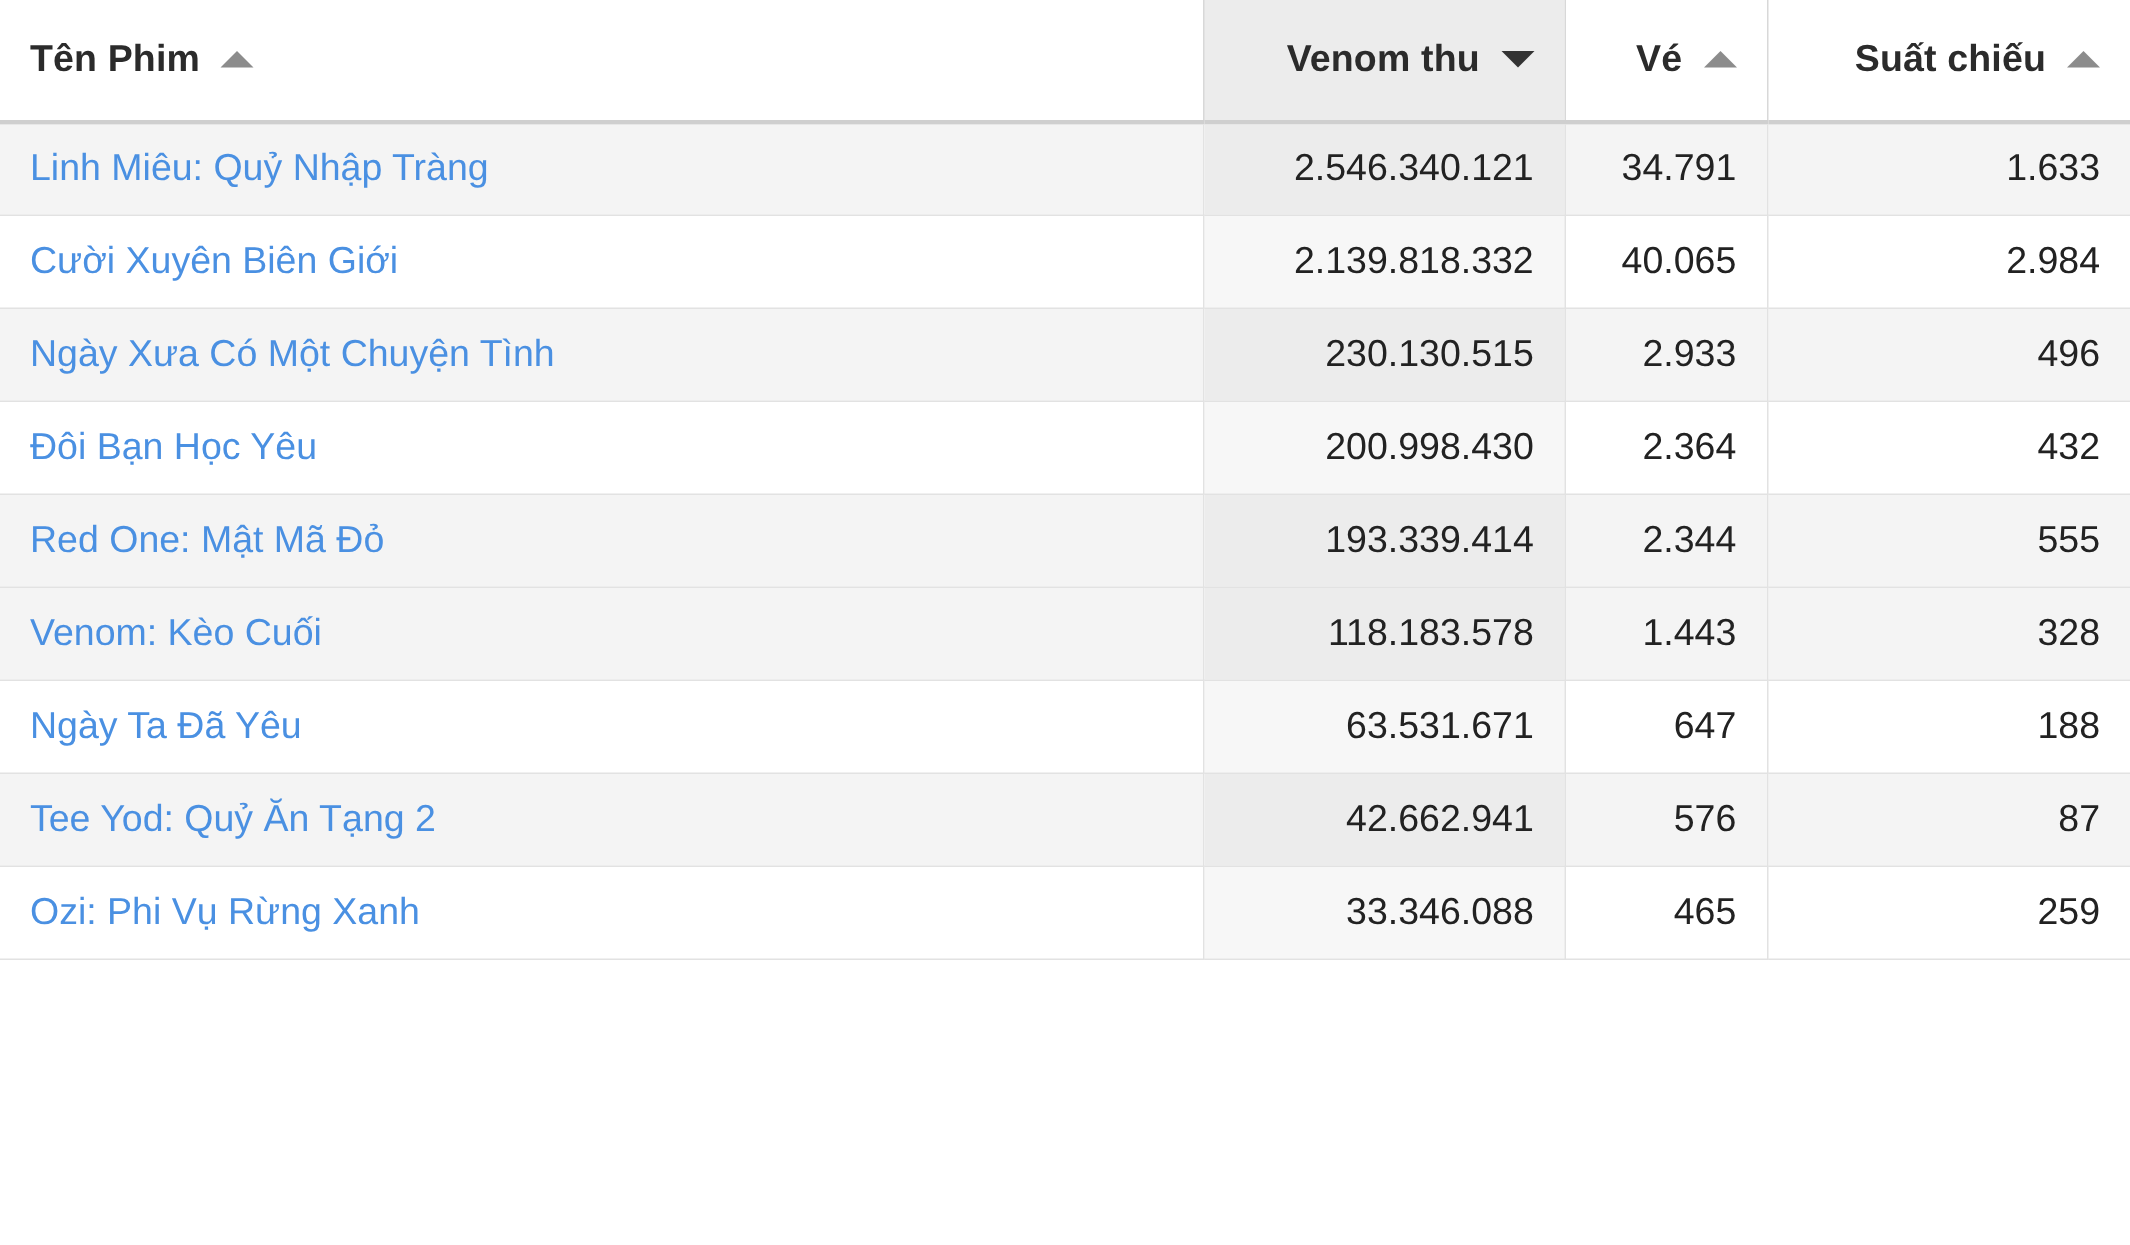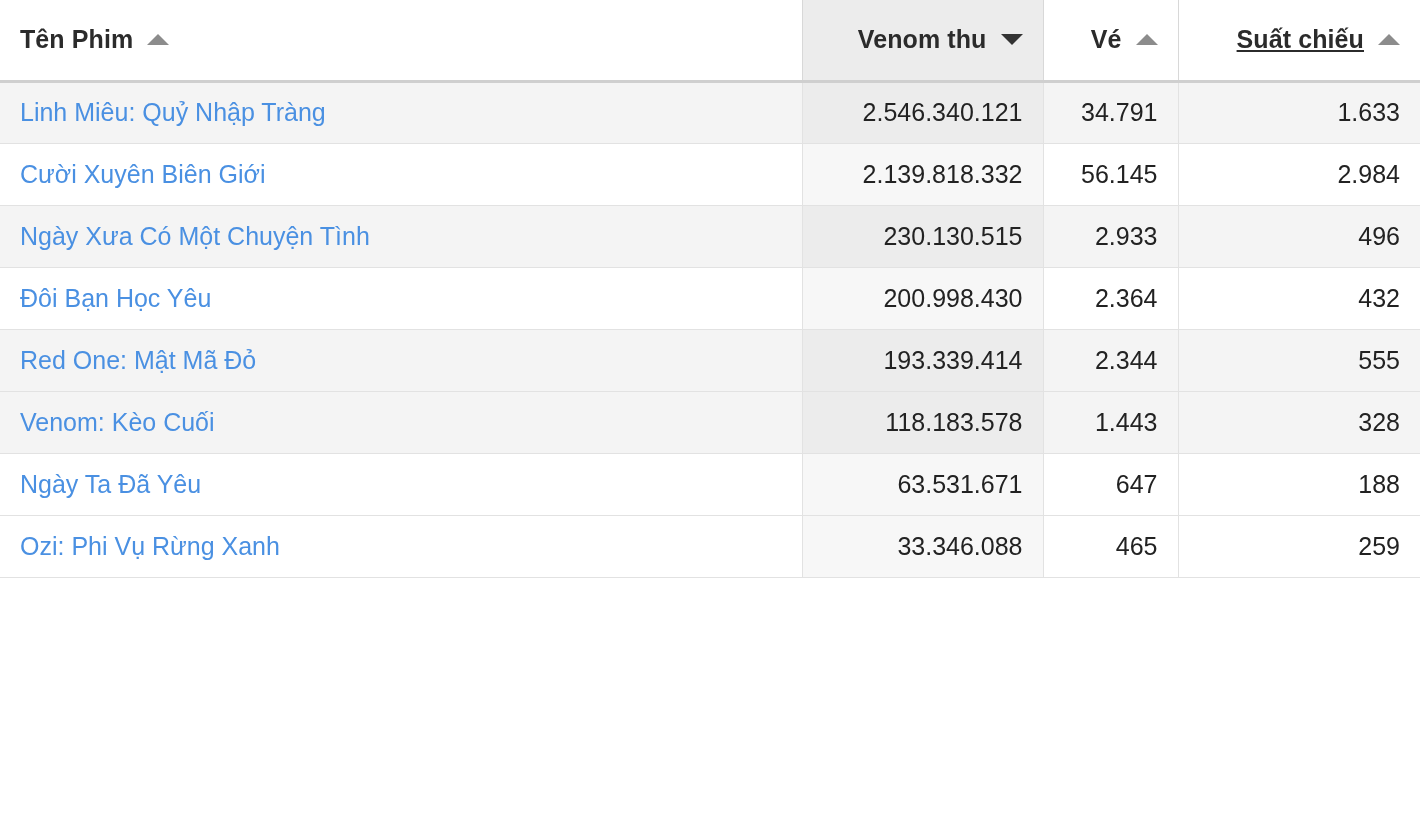--- a/index.html
+++ b/index.html
@@ -45,21 +45,21 @@
     border-right: 1px solid #d8d8d8;
     border-bottom: 3px solid #cfcfcf;
     padding: 0 20px;
     font-size: 25px;
     font-weight: bold;
     color: #2b2b2b;
     white-space: nowrap;
     vertical-align: middle;
     letter-spacing: 0.1px;
   }
-  thead th:last-child { border-right: none; text-decoration: underline; }
+  thead th:last-child { border-right: none; }
 
   thead th.sorted-col {
     background: #ececec;
   }
 
   .th-inner {
     display: flex;
     align-items: center;
     gap: 14px;
     height: 100%;
@@ -160,21 +160,21 @@
     <tbody id="table-body">
         <tr class="odd">
           <td class="cell-name"><a class="movie-link">Linh Miêu: Quỷ Nhập Tràng</a></td>
           <td class="cell-num sorted-col">2.546.340.121</td>
           <td class="cell-num">34.791</td>
           <td class="cell-num">1.633</td>
         </tr>
         <tr class="even">
           <td class="cell-name"><a class="movie-link">Cười Xuyên Biên Giới</a></td>
           <td class="cell-num sorted-col">2.139.818.332</td>
-          <td class="cell-num">56.145</td>
+          <td class="cell-num">40.065</td>
           <td class="cell-num">2.984</td>
         </tr>
         <tr class="odd">
           <td class="cell-name"><a class="movie-link">Ngày Xưa Có Một Chuyện Tình</a></td>
           <td class="cell-num sorted-col">230.130.515</td>
           <td class="cell-num">2.933</td>
           <td class="cell-num">496</td>
         </tr>
         <tr class="even">
           <td class="cell-name"><a class="movie-link">Đôi Bạn Học Yêu</a></td>
@@ -193,20 +193,26 @@
           <td class="cell-num sorted-col">118.183.578</td>
           <td class="cell-num">1.443</td>
           <td class="cell-num">328</td>
         </tr>
         <tr class="even">
           <td class="cell-name"><a class="movie-link">Ngày Ta Đã Yêu</a></td>
           <td class="cell-num sorted-col">63.531.671</td>
           <td class="cell-num">647</td>
           <td class="cell-num">188</td>
         </tr>
+        <tr class="odd">
+          <td class="cell-name"><a class="movie-link">Tee Yod: Quỷ Ăn Tạng 2</a></td>
+          <td class="cell-num sorted-col">42.662.941</td>
+          <td class="cell-num">576</td>
+          <td class="cell-num">87</td>
+        </tr>
         <tr class="even">
           <td class="cell-name"><a class="movie-link">Ozi: Phi Vụ Rừng Xanh</a></td>
           <td class="cell-num sorted-col">33.346.088</td>
           <td class="cell-num">465</td>
           <td class="cell-num">259</td>
         </tr>
       </tbody>
   </table>
 </div>
 

